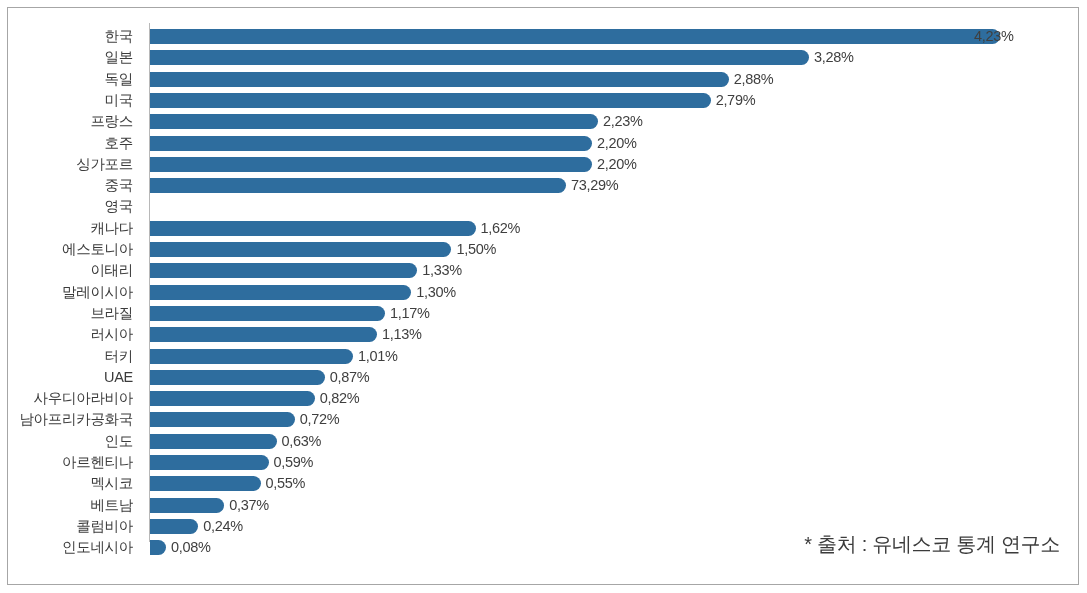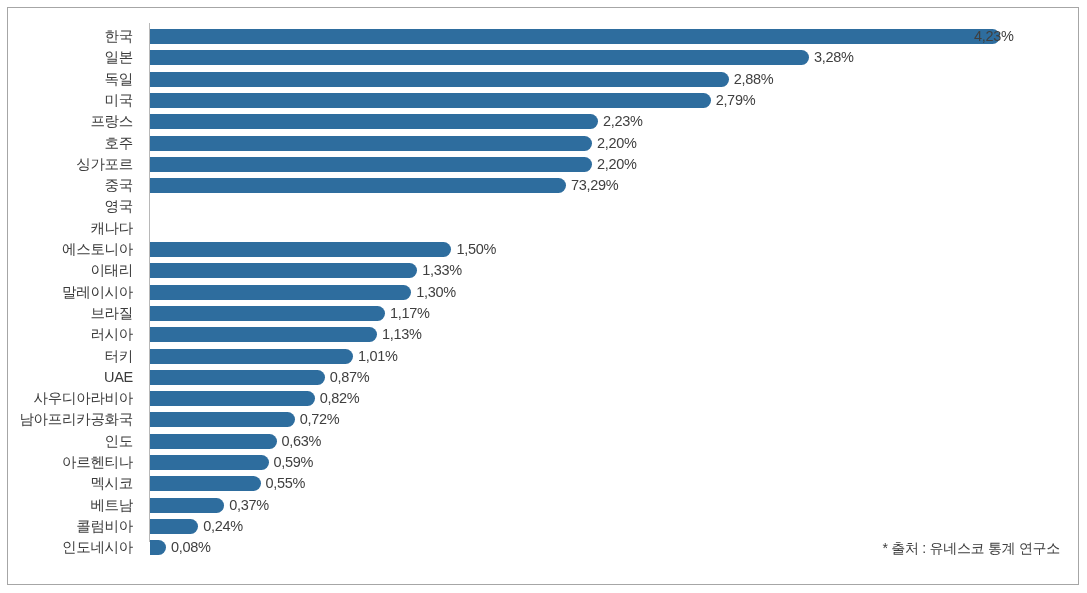--- a/index.html
+++ b/index.html
@@ -87,21 +87,21 @@
     line-height: 21.3px;
     font-size: 14.5px;
     color: #3f3f3f;
     white-space: nowrap;
     letter-spacing: -0.3px;
   }
   #source-note {
     position: absolute;
     right: 18px;
     bottom: 26px;
-    font-size: 14px;
+    font-size: 20px;
     color: #3b3b3b;
     white-space: nowrap;
     letter-spacing: -0.3px;
   }
 </style>
 </head>
 <body>
 
 <div id="page">
   <div id="chart-frame">
@@ -162,20 +162,24 @@
             <div class="bar-track">
               <div class="bar" style="width: 415.957px; background: rgb(46, 109, 158);"></div>
               <div class="value-label" style="left: 420.957px;">73,29%</div>
             </div>
           </div>
           <div class="bar-row" style="top: 188.4px;">
             <div class="cat-label">영국</div>
           </div>
           <div class="bar-row" style="top: 209.7px;">
             <div class="cat-label">캐나다</div>
+            <div class="bar-track">
+              <div class="bar" style="width: 325.532px; background: rgb(46, 109, 158);"></div>
+              <div class="value-label" style="left: 330.532px;">1,62%</div>
+            </div>
           </div>
           <div class="bar-row" style="top: 231px;">
             <div class="cat-label">에스토니아</div>
             <div class="bar-track">
               <div class="bar" style="width: 301.418px; background: rgb(46, 109, 158);"></div>
               <div class="value-label" style="left: 306.418px;">1,50%</div>
             </div>
           </div>
           <div class="bar-row" style="top: 252.3px;">
             <div class="cat-label">이태리</div>

